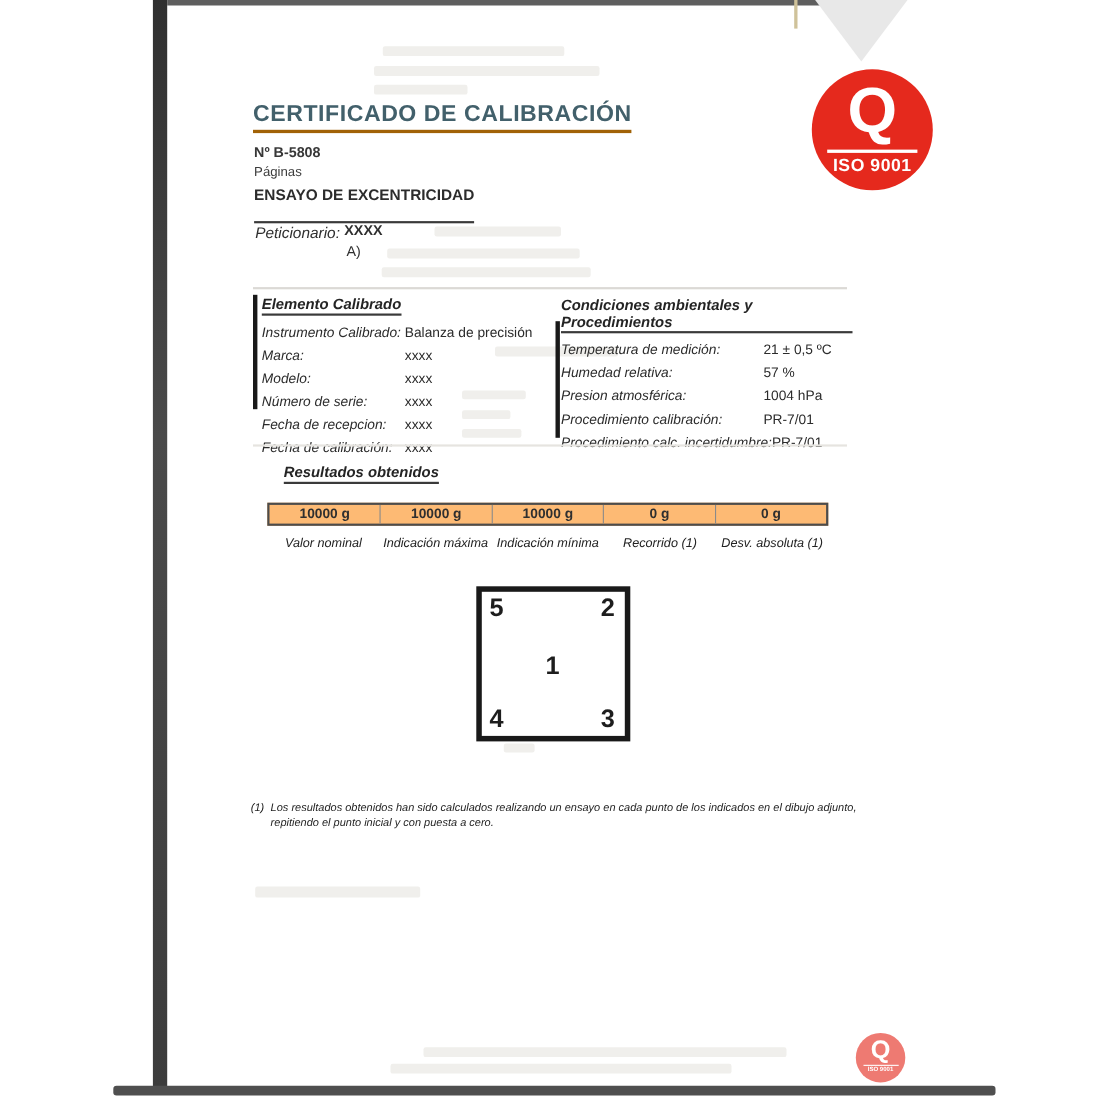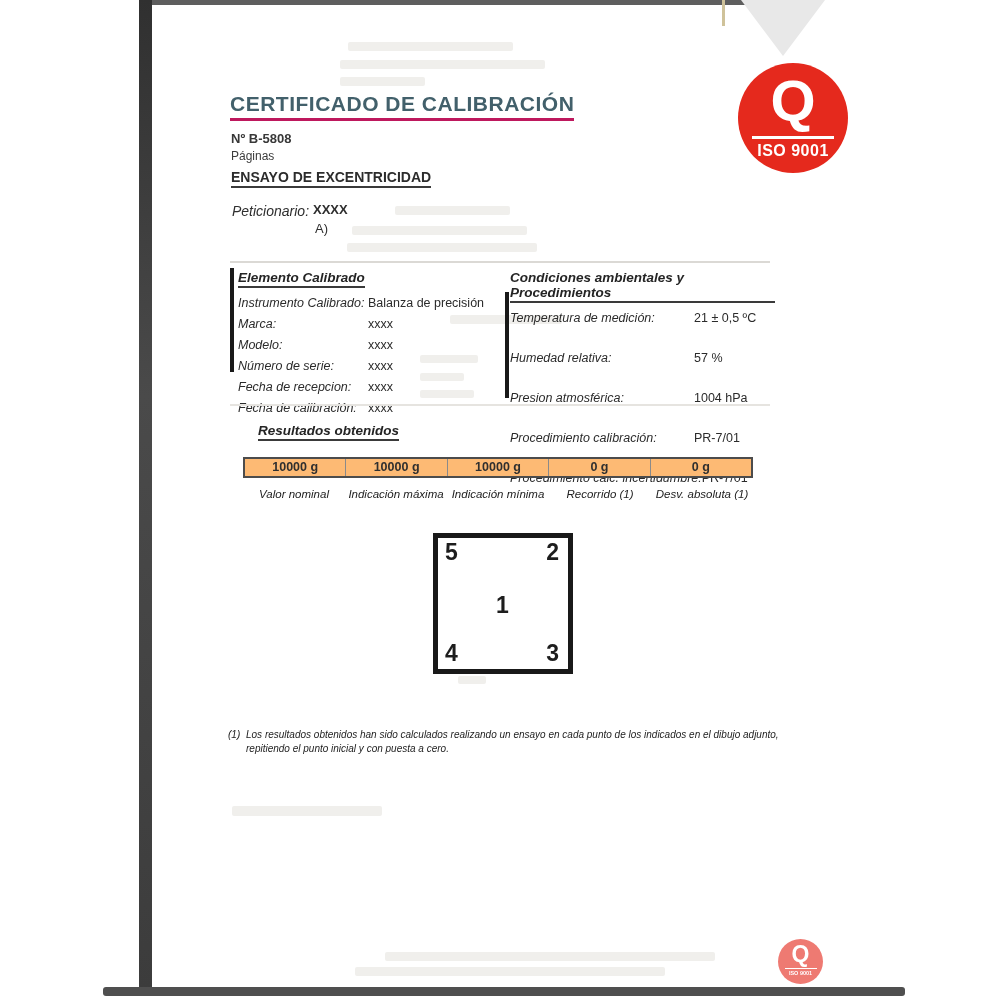--- a/index.html
+++ b/index.html
@@ -9,40 +9,40 @@
   }
   .abs{position:absolute;}
   
   .edge-left{left:139px;top:0;width:13px;height:990px;background:linear-gradient(#303030,#4a4a4a 40%,#3c3c3c);}
   .edge-top{left:152px;top:0;width:606px;height:5px;background:#5e5e5e;}
   .edge-bottom{left:103px;top:987px;width:802px;height:9px;background:#4f4f4f;border-radius:3px;}
   .corner-triangle{left:741px;top:0;width:0;height:0;border-left:42px solid transparent;border-right:42px solid transparent;border-top:56px solid #e8e8e8;}
   .tan-line{left:722px;top:0;width:3px;height:26px;background:#cfc29a;}
   .ghost{background:#f0efec;border-radius:2px;}
   
-  .doc-title{left:230px;top:92px;font-size:21px;font-weight:bold;letter-spacing:.5px;color:#42606b;border-bottom:3px solid #be185d;padding-bottom:2px;}
+  .doc-title{left:230px;top:92px;font-size:21px;font-weight:bold;letter-spacing:.5px;color:#42606b;border-bottom:3px solid #a16207;padding-bottom:2px;}
   .cert-no{left:231px;top:131px;font-size:13px;font-weight:bold;color:#383838;}
   .pages{left:231px;top:149px;font-size:12px;color:#3c3c3c;}
-  .test-title{left:231px;top:169px;font-size:14px;font-weight:bold;color:#2c2c2c;border-bottom:2px solid #3a3a3a;padding-bottom:1px;}
+  .test-title{left:231px;top:169px;font-size:14px;font-weight:bold;color:#2c2c2c;border-bottom:2px solid #3a3a3a;padding-bottom:16px;}
   .pet-label{left:232px;top:203px;font-size:14px;font-style:italic;}
   .pet-value{left:313px;top:202px;font-size:13px;font-weight:bold;}
   .pet-note{left:315px;top:221px;font-size:13px;}
   .hr-soft{height:2px;background:#dbd9d5;}
   
   .section-title{font-size:13.5px;font-weight:bold;font-style:italic;color:#242424;border-bottom:2px solid #3a3a3a;padding-bottom:1px;display:inline-block;}
   .vbar{width:4px;background:#191919;}
   .rows{display:flex;flex-direction:column;}
   .row{display:flex;align-items:flex-start;}
   .row .lbl{font-style:italic;font-size:12.5px;color:#2b2b2b;}
   .row .val{font-size:12.5px;color:#2b2b2b;}
   .sec-left{left:238px;top:268px;width:270px;}
   .sec-left .rows{margin-top:8px;gap:7px;}
   .sec-left .lbl{display:inline-block;min-width:130px;}
   .sec-right{left:510px;top:270px;width:265px;}
-  .sec-right .rows{margin-top:8px;gap:26px;}
+  .sec-right .rows{margin-top:8px;gap:7px;}
   .sec-right .lbl{display:inline-block;min-width:184px;}
   
   .results-title{left:258px;top:421px;}
   .thead{left:243px;top:442px;width:510px;display:flex;margin-top:46px;}
   .thead div{flex:1;text-align:center;font-style:italic;font-size:11.5px;color:#222;}
   .trow{left:243px;top:457px;width:510px;height:21px;display:flex;border:2px solid #4c4c4c;box-sizing:border-box;background:#fdba74;}
   .trow div{flex:1;text-align:center;font-weight:bold;font-size:12.5px;line-height:17px;border-right:1px solid #8a8a8a;}
   .trow div:last-child{border-right:none;}
   
   .square{left:433px;top:533px;width:130px;height:131px;border:5px solid #191919;box-sizing:content-box;background:#fff;}

